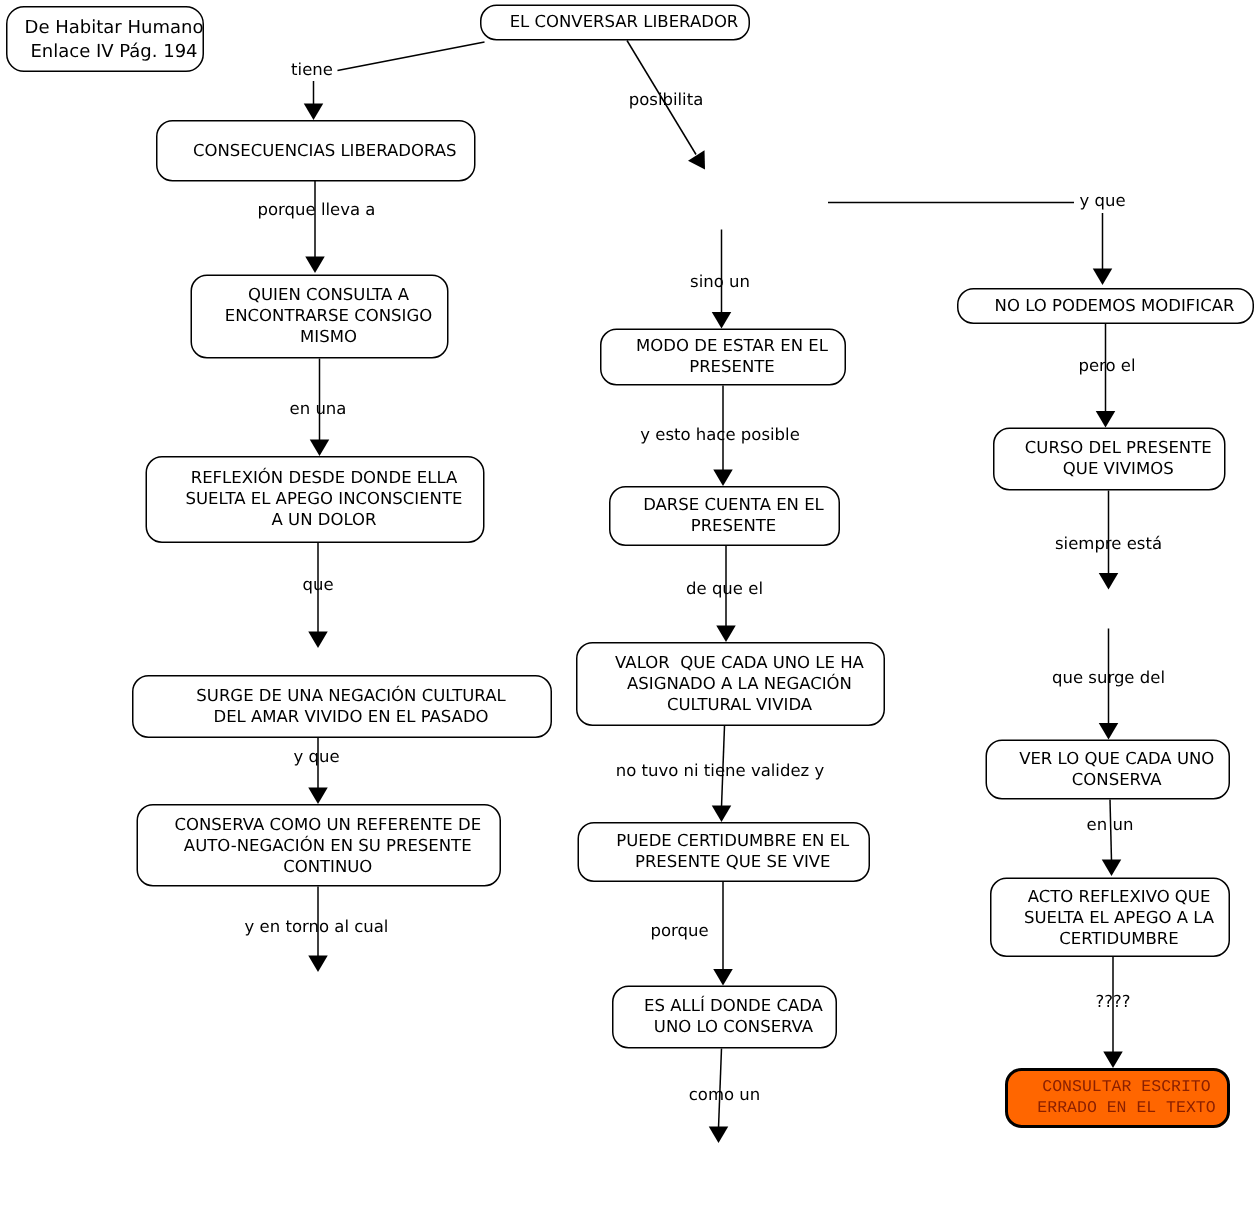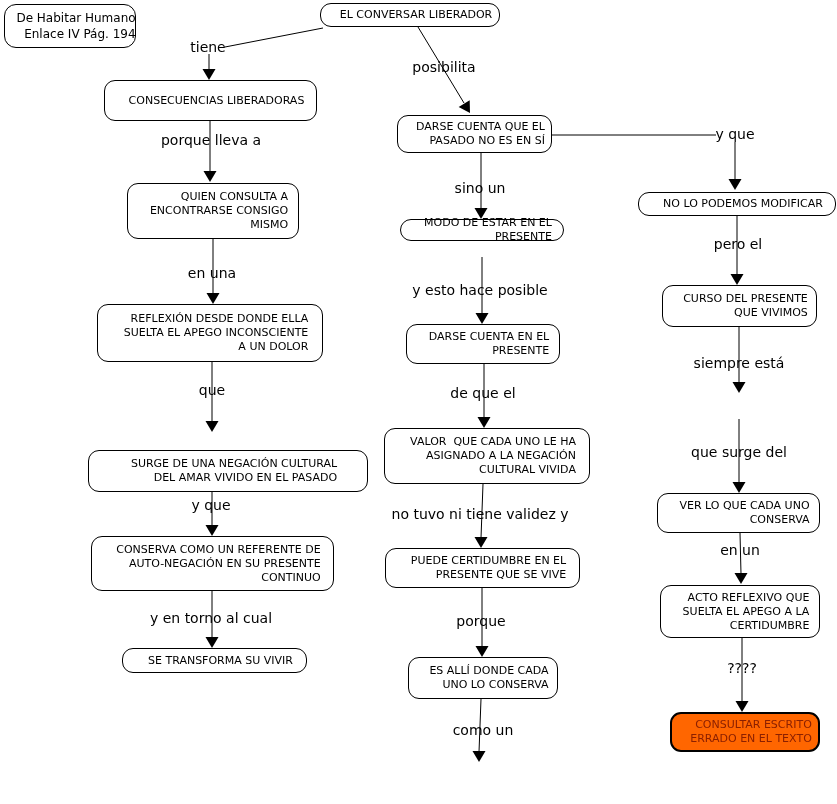--- a/index.html
+++ b/index.html
@@ -9,31 +9,32 @@
   }
   #edges{position:absolute;left:0;top:0;width:837px;height:804px;}
   #edges line{stroke:var(--line,#000);stroke-width:1;}
   #edges polygon{fill:var(--line,#000);}
   .node{
     position:absolute;box-sizing:border-box;
     background:var(--node-bg,#fff);
     border:1px solid var(--node-border,#000);
     border-radius:11px;
     display:flex;align-items:center;justify-content:center;
-    text-align:right;font-size:11px;line-height:14px;white-space:pre;padding-left:12px;
+    text-align:center;font-size:11px;line-height:14px;white-space:pre;padding-left:12px;
   }
   .node.note{font-size:12px;line-height:16px;border-radius:12px;}
   .node.highlight{
     background:var(--highlight-bg,#ff6600);
     color:var(--highlight-text,#8b2000);
     border-width:2px;
+    font-family:Liberation Mono, monospace;
   }
   .edge-label{
     position:absolute;transform:translate(-50%,-50%);
-    font-size:14px;line-height:12px;white-space:nowrap;
+    font-size:11px;line-height:12px;white-space:nowrap;
   }
 </style>
 </head>
 <body>
 
 <div id="canvas">
 
   <svg id="edges" xmlns="http://www.w3.org/2000/svg">
     <line x1="323" y1="28" x2="225" y2="47"></line>
     <line x1="209" y1="54" x2="209" y2="70"></line>
@@ -85,24 +86,21 @@
 ENCONTRARSE CONSIGO
 MISMO</div>
   <div class="node" style="left:97px;top:304px;width:226px;height:58px">REFLEXIÓN DESDE DONDE ELLA
 SUELTA EL APEGO INCONSCIENTE
 A UN DOLOR</div>
   <div class="node" style="left:88px;top:450px;width:280px;height:42px">SURGE DE UNA NEGACIÓN CULTURAL
 DEL AMAR VIVIDO EN EL PASADO</div>
   <div class="node" style="left:91px;top:536px;width:243px;height:55px">CONSERVA COMO UN REFERENTE DE
 AUTO-NEGACIÓN EN SU PRESENTE
 CONTINUO</div>
-  <div class="node" style="left:122px;top:648px;width:185px;height:25px">SE TRANSFORMA SU VIVIR</div>
-  <div class="node" style="left:397px;top:115px;width:155px;height:38px">DARSE CUENTA QUE EL
-PASADO NO ES EN SÍ</div>
-  <div class="node" style="left:400px;top:219px;width:164px;height:22px">MODO DE ESTAR EN EL
+  <div class="node" style="left:400px;top:219px;width:164px;height:38px">MODO DE ESTAR EN EL
 PRESENTE</div>
   <div class="node" style="left:406px;top:324px;width:154px;height:40px">DARSE CUENTA EN EL
 PRESENTE</div>
   <div class="node" style="left:384px;top:428px;width:206px;height:56px">VALOR  QUE CADA UNO LE HA
 ASIGNADO A LA NEGACIÓN
 CULTURAL VIVIDA</div>
   <div class="node" style="left:385px;top:548px;width:195px;height:40px">PUEDE CERTIDUMBRE EN EL
 PRESENTE QUE SE VIVE</div>
   <div class="node" style="left:408px;top:657px;width:150px;height:42px">ES ALLÍ DONDE CADA
 UNO LO CONSERVA</div>
@@ -124,21 +122,21 @@
   <div class="edge-label" style="left:735px;top:134px">y que</div>
   <div class="edge-label" style="left:211px;top:140px">porque lleva a</div>
   <div class="edge-label" style="left:212px;top:273px">en una</div>
   <div class="edge-label" style="left:212px;top:390px">que</div>
   <div class="edge-label" style="left:211px;top:505px">y que</div>
   <div class="edge-label" style="left:211px;top:618px">y en torno al cual</div>
   <div class="edge-label" style="left:480px;top:188px">sino un</div>
   <div class="edge-label" style="left:480px;top:290px">y esto hace posible</div>
   <div class="edge-label" style="left:483px;top:393px">de que el</div>
   <div class="edge-label" style="left:480px;top:514px">no tuvo ni tiene validez y</div>
-  <div class="edge-label" style="left:481px;top:621px">porque</div>
+  <div class="edge-label" style="left:453px;top:621px">porque</div>
   <div class="edge-label" style="left:483px;top:730px">como un</div>
   <div class="edge-label" style="left:738px;top:244px">pero el</div>
   <div class="edge-label" style="left:739px;top:363px">siempre está</div>
   <div class="edge-label" style="left:739px;top:452px">que surge del</div>
   <div class="edge-label" style="left:740px;top:550px">en un</div>
   <div class="edge-label" style="left:742px;top:668px">????</div>
 
 </div>
 
 </body></html>

